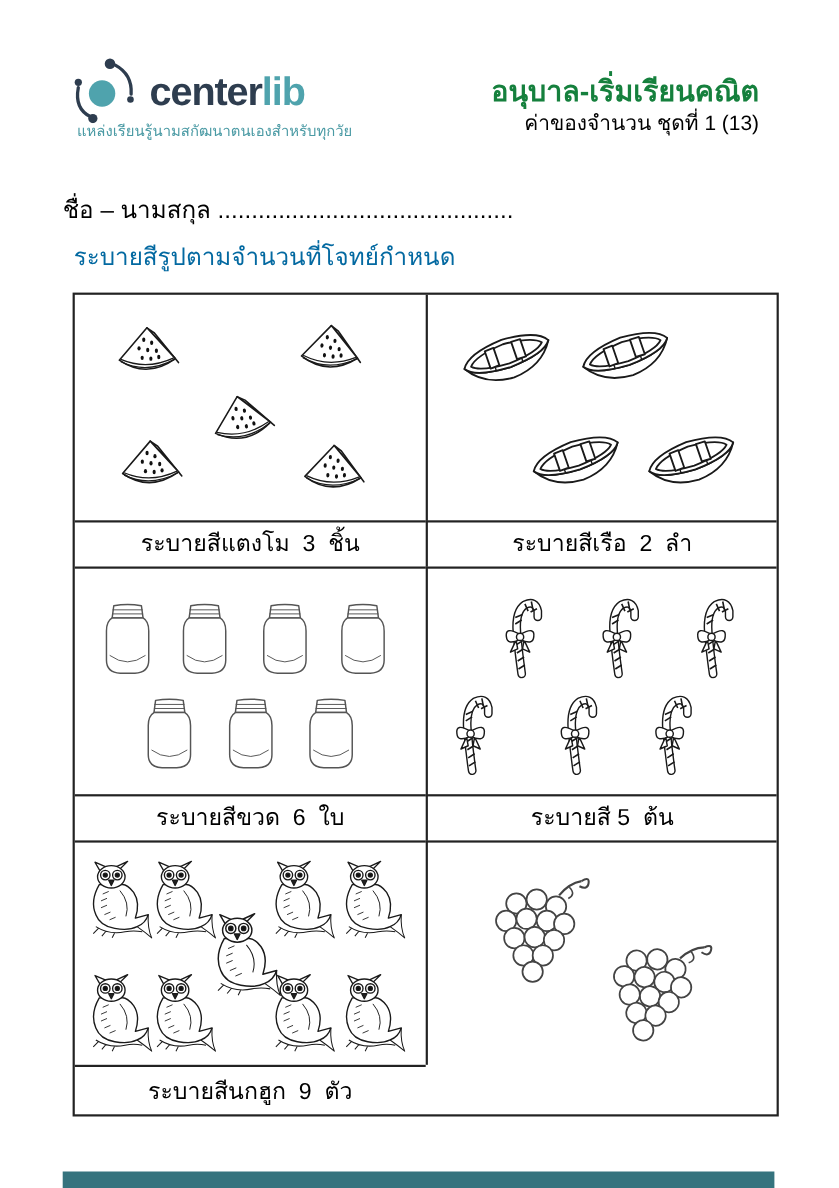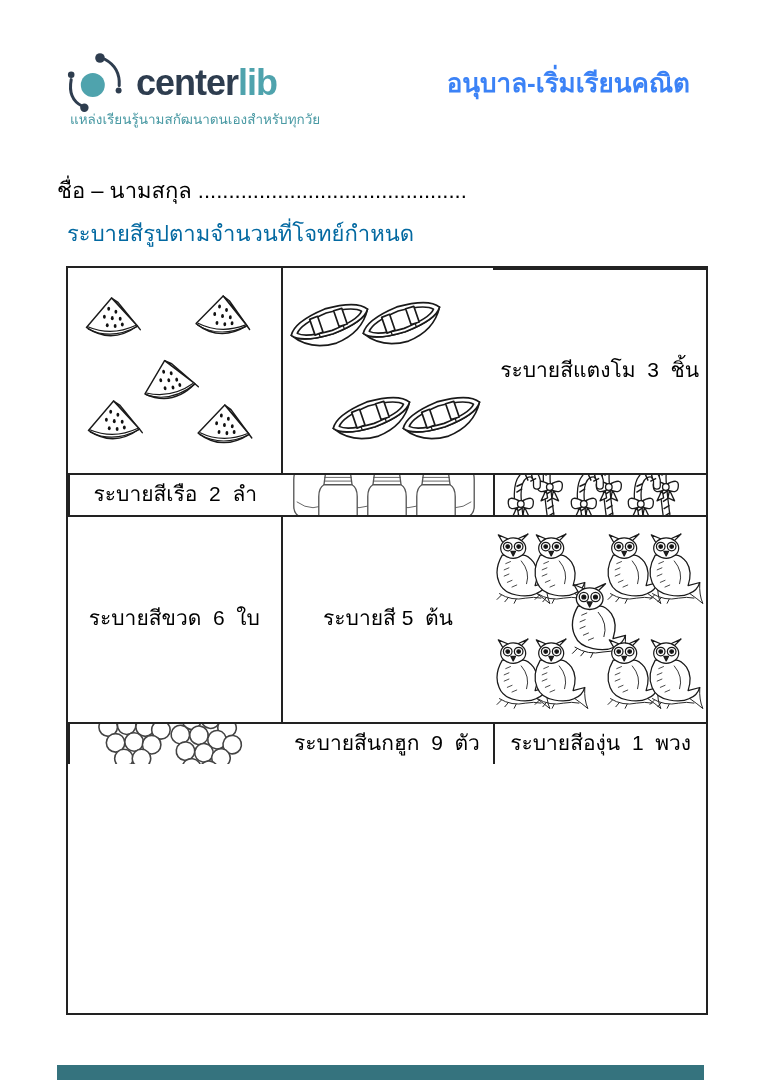--- a/index.html
+++ b/index.html
@@ -4,28 +4,28 @@
 <style>
   html,body{margin:0;padding:0;background:#ffffff;}
   .page{position:relative;width:763px;height:1080px;background:#fff;overflow:hidden;
         font-family:"Liberation Sans","DejaVu Sans",sans-serif;color:#111;margin-top:18px;}
   
   .logo-icon{position:absolute;left:64px;top:34px;width:60px;height:60px;}
   .logo-text{position:absolute;left:136px;top:44px;font-size:36px;font-weight:bold;letter-spacing:-1px;}
   .logo-text .c1{color:#2e3d4f;}
   .logo-text .c2{color:#4fa3ad;}
   .tagline{position:absolute;left:70px;top:90px;font-size:13.5px;color:#4a9aa4;}
-  .hdr-title{position:absolute;right:73px;top:44px;font-size:26px;font-weight:bold;text-align:right;color:#3b82f6;}
+  .hdr-title{position:absolute;right:73px;top:44px;font-size:26px;font-weight:bold;text-align:right;color:#15803d;}
   .hdr-sub{position:absolute;right:73px;top:78px;font-size:19px;text-align:right;color:#000;}
   
   .name-line{position:absolute;left:57px;top:155px;font-size:22px;color:#000;}
   .instruction{position:absolute;left:67px;top:198px;font-size:22px;color:#0369a1;}
   
   .grid{position:absolute;left:66px;top:248px;width:642px;height:749px;
-        display:grid;grid-template-columns:1fr 1fr 1fr;grid-template-rows:205px 42px 207px 42px 204px 49px;
+        display:grid;grid-template-columns:1fr 1fr;grid-template-rows:205px 42px 207px 42px 204px 49px;
         border:2px solid #222;box-sizing:border-box;background:#fff;}
   .grid>div{box-sizing:border-box;}
   .grid>div:nth-child(even){border-left:2px solid #222;}
   .grid>div:nth-child(n+3){border-top:2px solid #222;}
   .imgcell{position:relative;overflow:hidden;}
   .cap{display:flex;align-items:center;justify-content:center;font-size:21px;color:#000;
        white-space:pre-wrap;padding-bottom:4px;}
   .pic{position:absolute;transform:translate(-50%,-50%);line-height:0;}
   .pic svg{display:block;}
   
@@ -124,20 +124,21 @@
     <circle cx="48" cy="55" r="20" fill="#4fa3ad"></circle>
     <circle cx="60" cy="10" r="8" fill="#2e3d4f"></circle>
     <circle cx="12" cy="38" r="5.5" fill="#2e3d4f"></circle>
     <circle cx="34" cy="93" r="7" fill="#2e3d4f"></circle>
     <circle cx="91" cy="64" r="5" fill="#2e3d4f"></circle>
   </svg>
   <div class="logo-text"><span class="c1">center</span><span class="c2">lib</span></div>
   <div class="tagline">แหล่งเรียนรู้นามสกัฒนาตนเองสำหรับทุกวัย</div>
 
   <div class="hdr-title">อนุบาล-เริ่มเรียนคณิต</div>
+  <div class="hdr-sub">ค่าของจำนวน ชุดที่ 1 (13)</div>
 
   <div class="name-line">ชื่อ – นามสกุล ............................................</div>
   <div class="instruction">ระบายสีรูปตามจำนวนที่โจทย์กำหนด</div>
 
   <div class="grid">
 
     <div class="imgcell">
       <div class="pic" style="left:21%;top:26%;">
           <svg width="72" height="56" viewBox="0 0 100 78">
             <use href="#g-melon"></use>
@@ -317,19 +318,18 @@
           </svg>
         </div>
       <div class="pic" style="left:64%;top:69%;transform:translate(-50%,-50%) rotate(8deg);">
           <svg width="102" height="111" viewBox="0 0 110 120">
             <use href="#g-grape"></use>
           </svg>
         </div>
     </div>
 
     <div class="cap">ระบายสีนกฮูก  9  ตัว</div>
-    <div class="cap">ระบายสีองุ่น  1  พวง</div>
 
   </div>
 
   <div class="footer-bar"></div>
 
 </div>
 
 </body></html>

